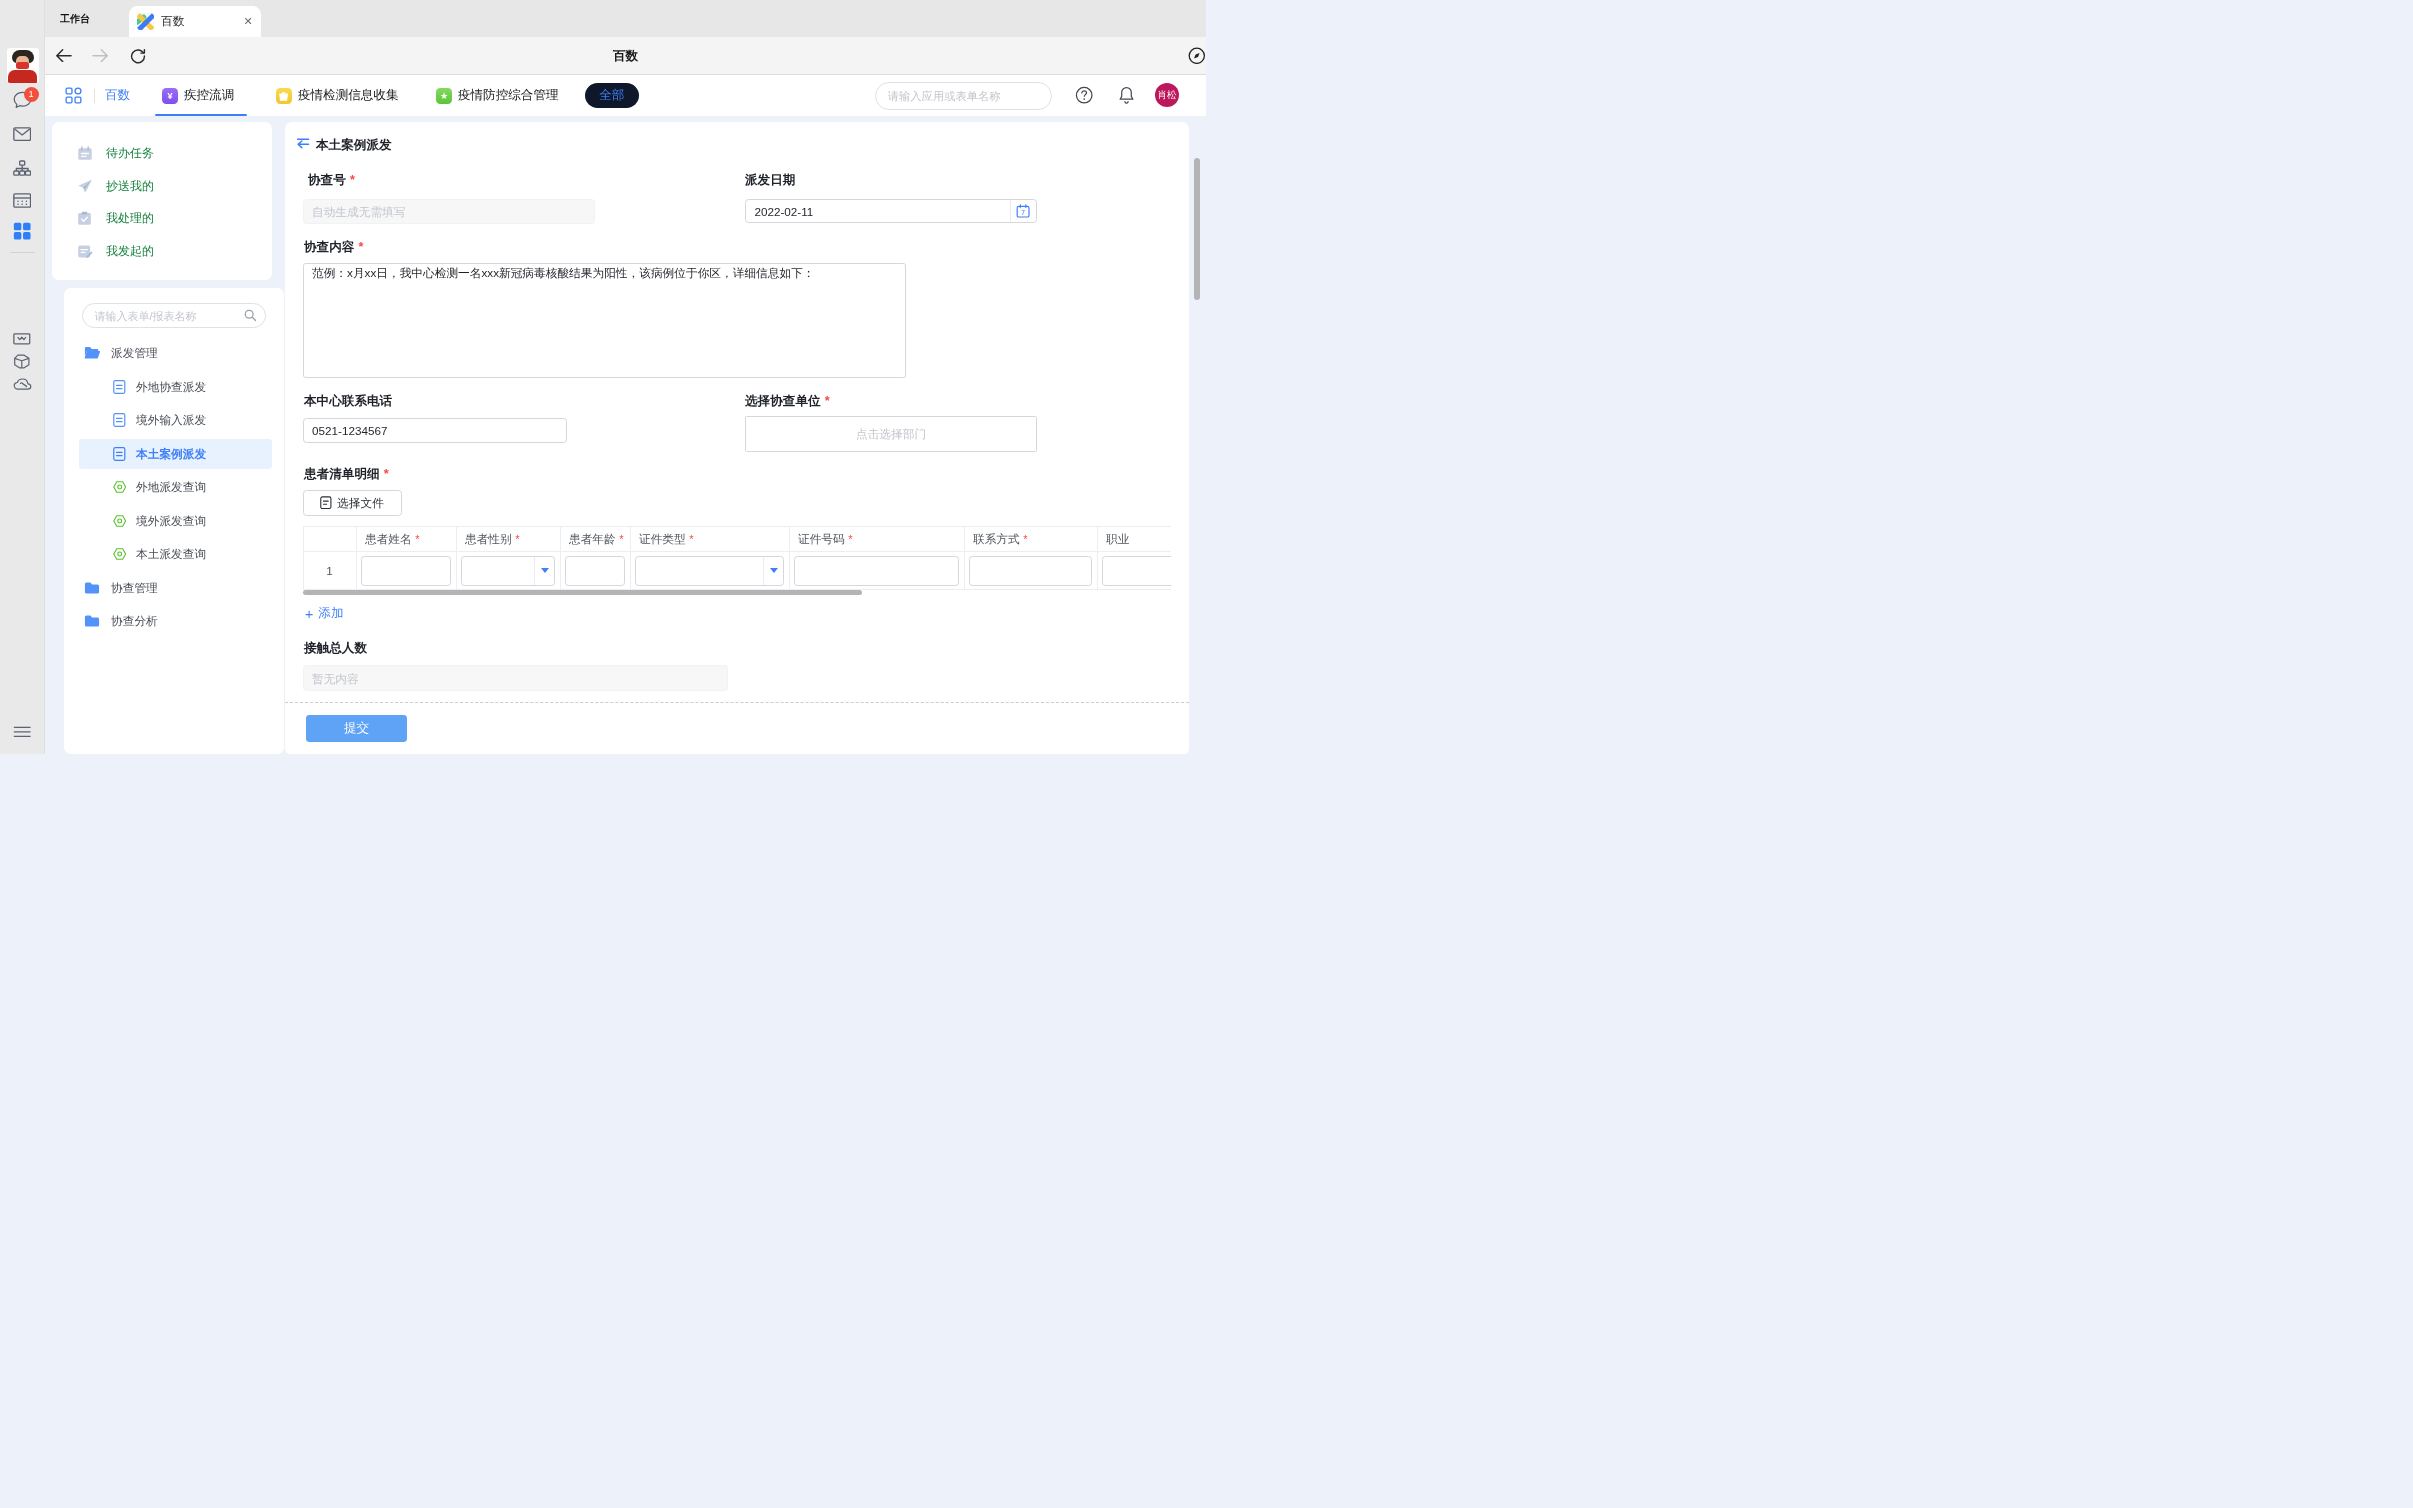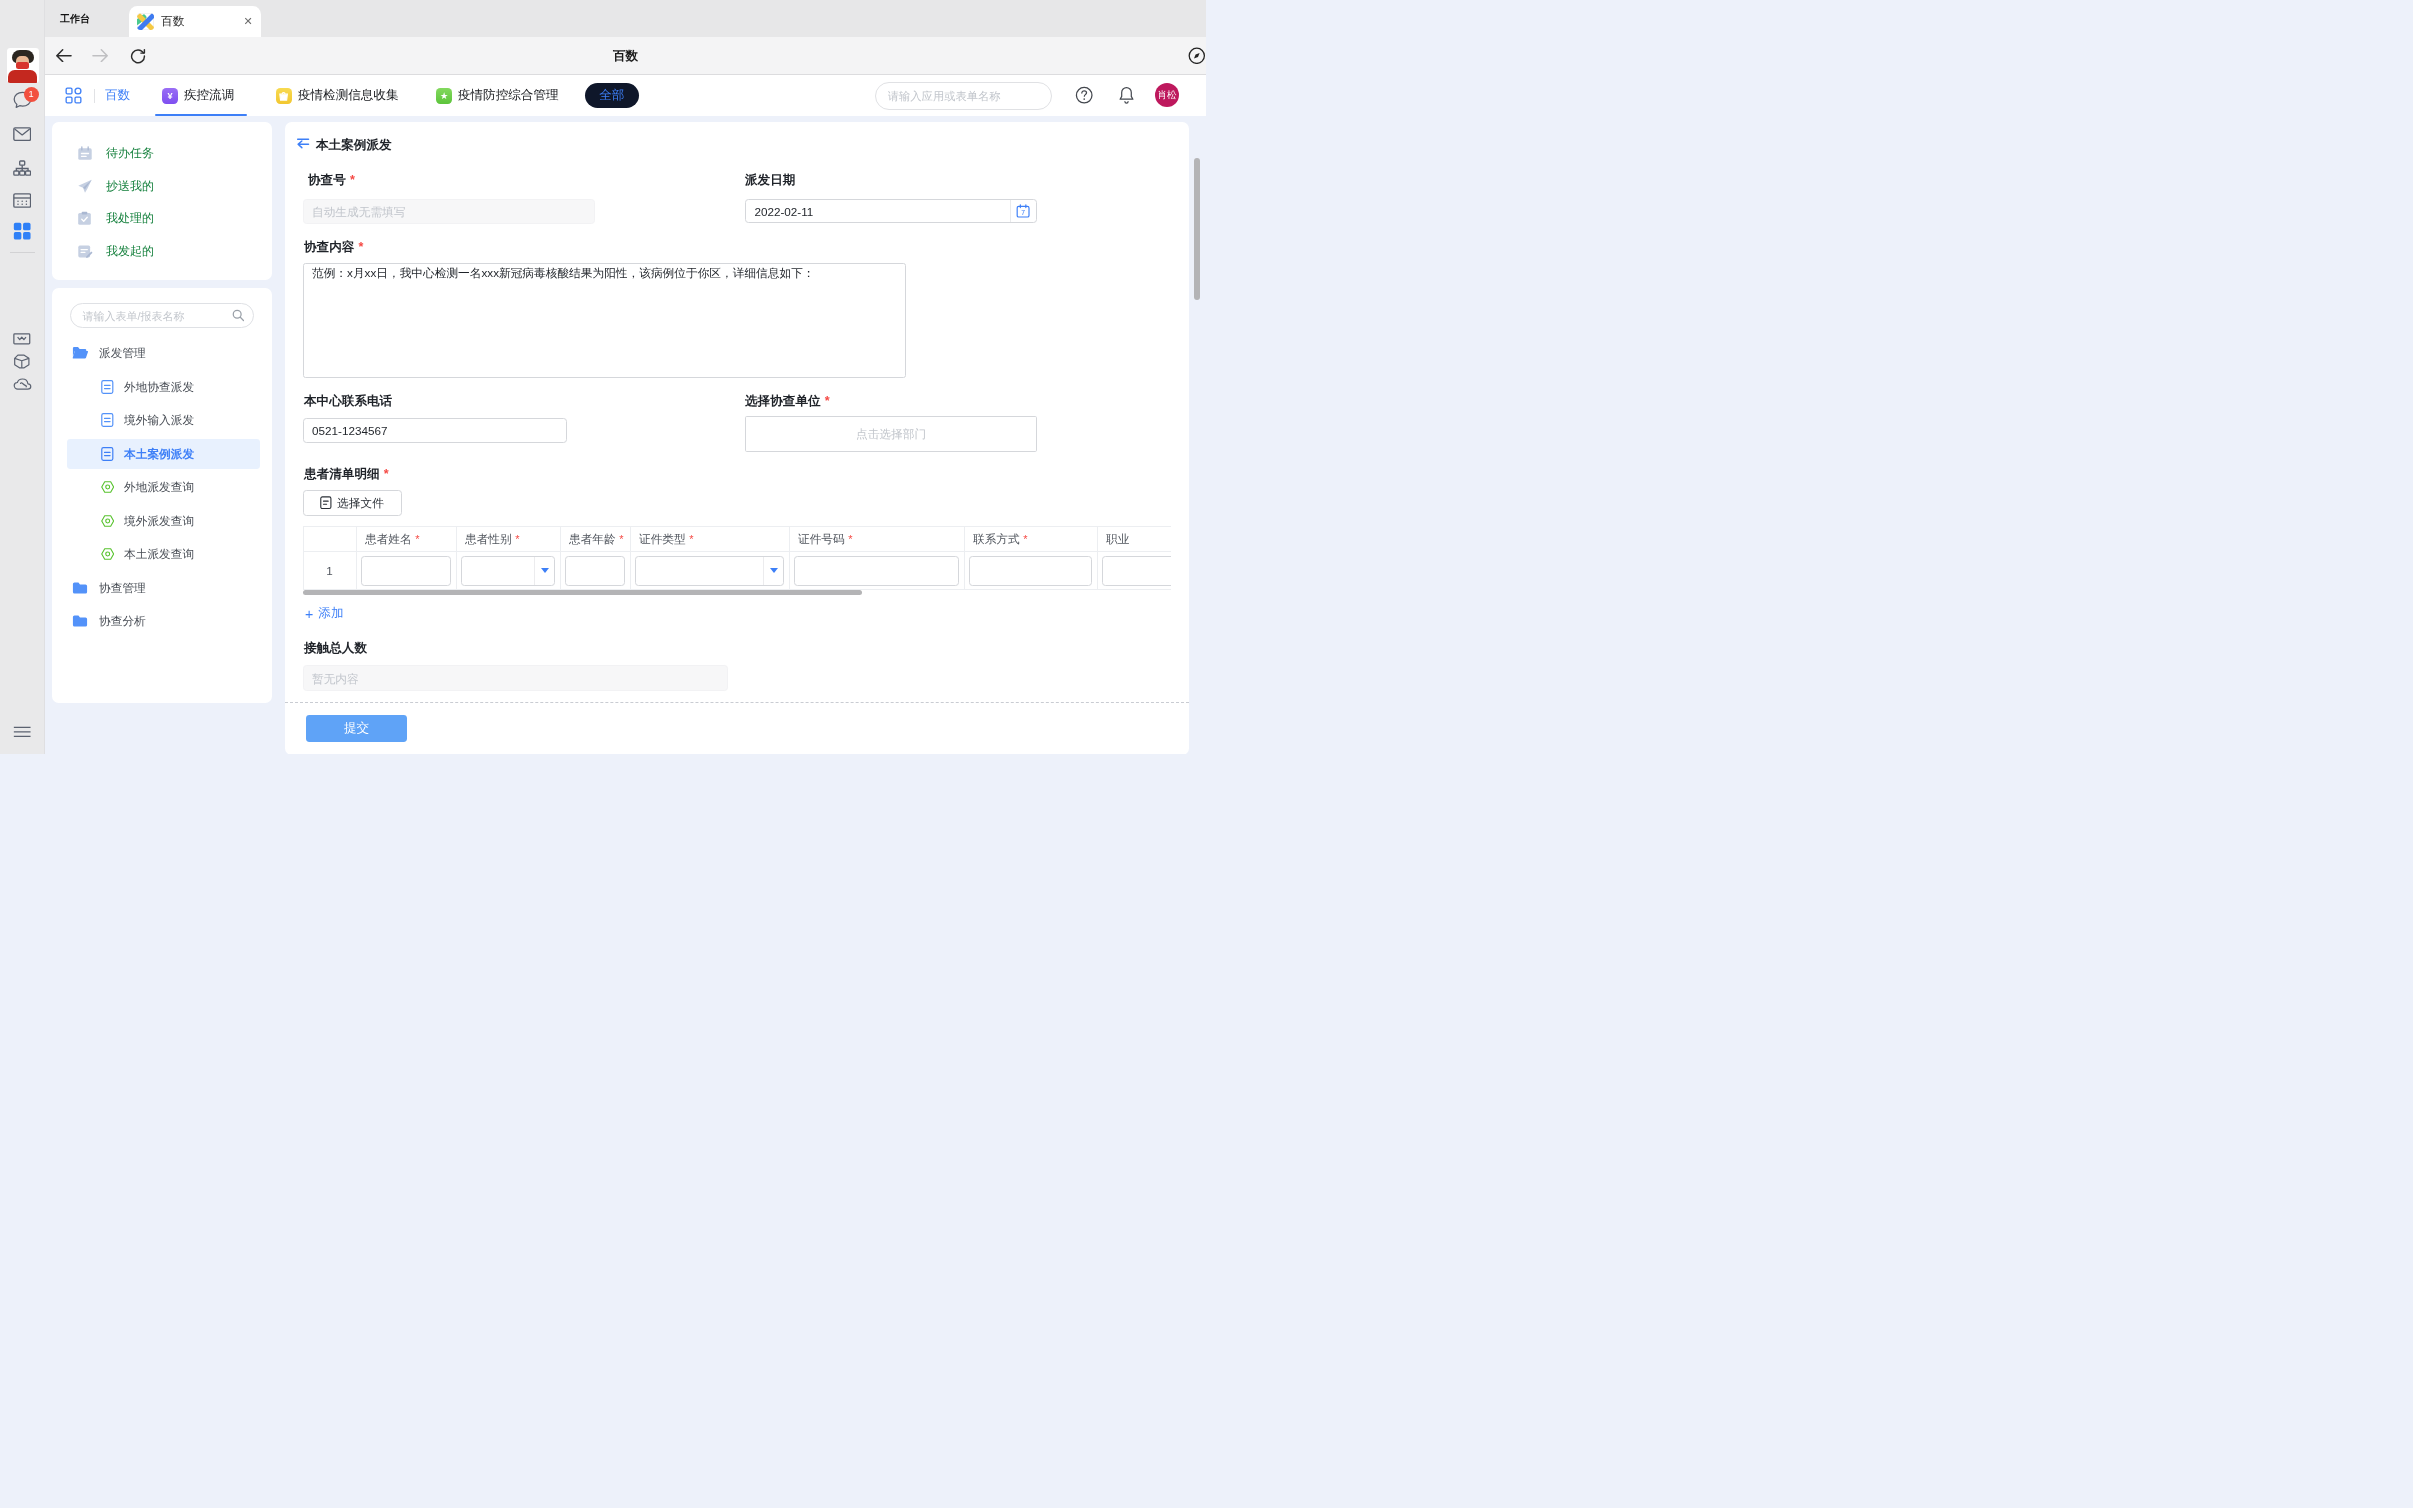--- a/index.html
+++ b/index.html
@@ -50,21 +50,21 @@
   .round-ic { position:absolute; top:10px; width:20px; height:20px; display:flex; align-items:center; justify-content:center; cursor:pointer; }
   .ab-avatar { position:absolute; left:1110px; top:8.4px; width:24px; height:24px; border-radius:50%; background:#be185d; color:#fff; font-size:9.6px; display:flex; align-items:center; justify-content:center; cursor:pointer; }
 
   
   .card { position:absolute; background:#fff; border-radius:6.7px; }
   .card-menu { left:52px; top:122px; width:220px; height:158px; }
   .menu-item { position:absolute; left:0; width:220px; height:33px; display:flex; align-items:center; cursor:pointer; }
   .menu-item svg { position:absolute; left:25px; }
   .menu-item .lbl { position:absolute; left:54px; font-size:12px; color:#15803d; }
 
-  .card-tree { left:52px; top:288px; width:220px; height:415px; }
+  .card-tree { left:64px; top:288px; width:220px; height:466px; }
   .tree-search { position:absolute; left:18.4px; top:15px; width:184px; height:25px; border:0.8px solid #dfe1e5; border-radius:13.4px; display:flex; align-items:center; padding:0 9.2px 0 11px; }
   .tree-search input { border:none; outline:none; flex:1; width:100%; font-size:11px; background:transparent; color:#333; font-family:inherit; }
   .tree-search input::placeholder { color:#c2c6cc; }
   .tree-row { position:absolute; left:0; width:220px; height:30px; cursor:pointer; }
   .tree-row .hl { position:absolute; left:15px; right:11.7px; top:0; bottom:0; border-radius:3.4px; background:transparent; }
   .tree-row.sel .hl { background:#e8f1fe; }
   .tree-row svg { position:absolute; top:50%; transform:translateY(-50%); }
   .tree-row .lbl { position:absolute; top:50%; transform:translateY(-50%); font-size:11.7px; color:#474c54; }
   .tree-row.lv1 svg { left:20px; } .tree-row.lv1 .lbl { left:47px; }
   .tree-row.lv2 svg { left:49px; } .tree-row.lv2 .lbl { left:72px; }

